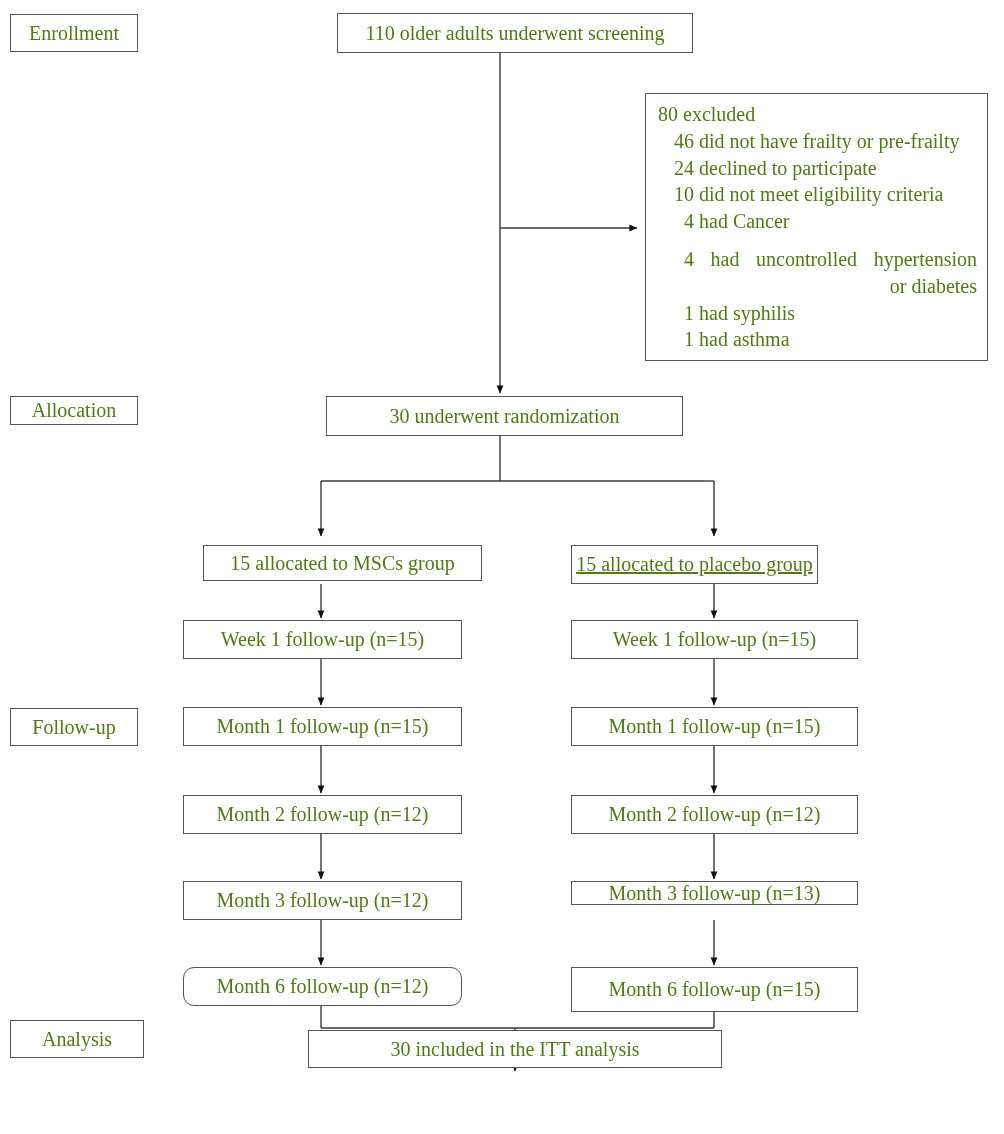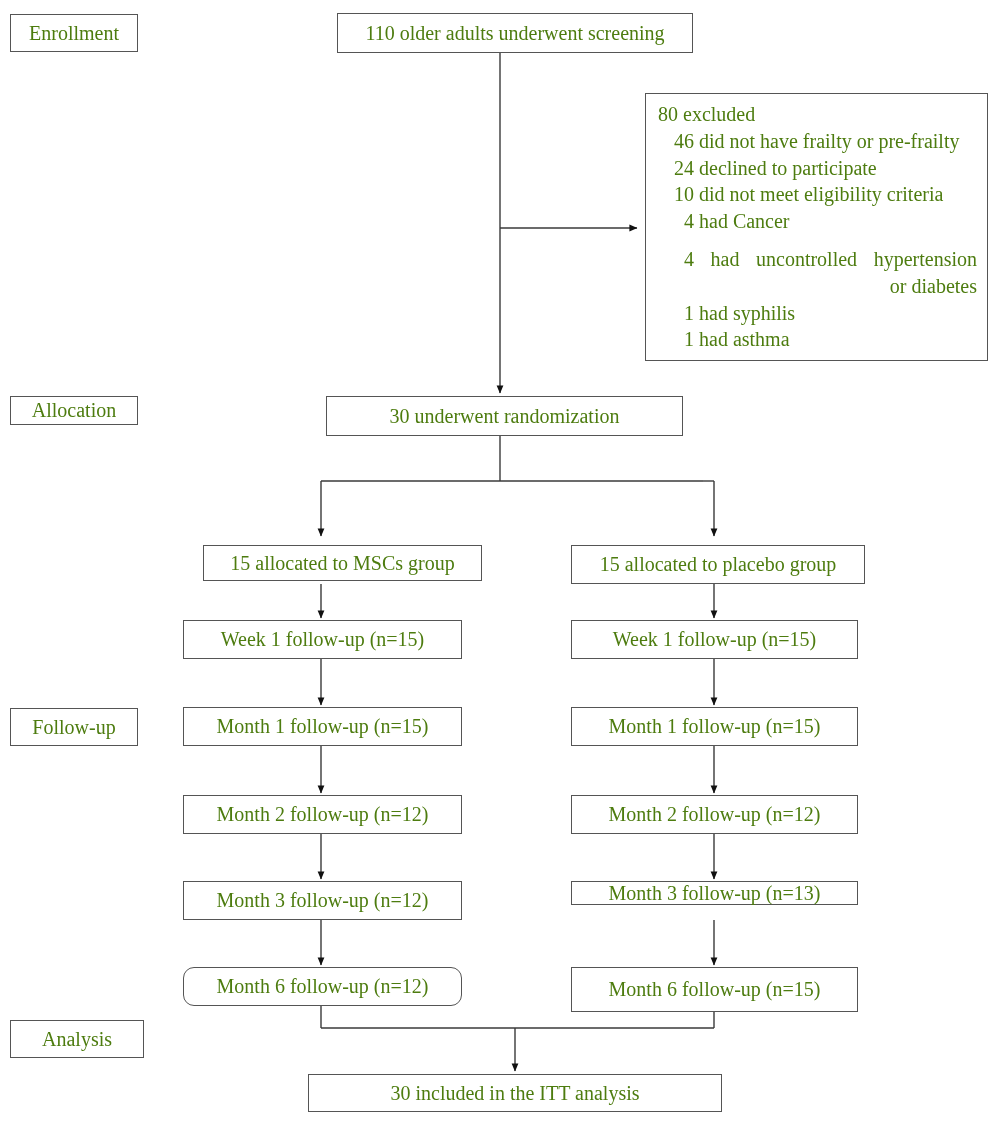--- a/index.html
+++ b/index.html
@@ -148,21 +148,21 @@
   </div>
 
   <div class="node center-box flow-box" style="left:326px; top:396px; width:357px; height:40px;">
     <span>30 underwent randomization</span>
   </div>
 
   <div class="node center-box flow-box" style="left:183px; top:545px; width:279px; height:36px;margin-left:20px;">
     <span>15 allocated to MSCs group</span>
   </div>
 
-  <div class="node center-box flow-box" style="left:571px; top:545px; width:294px; height:39px;">
+  <div class="node center-box flow-box" style="left:571px; top:545px; width:247px; height:39px;text-decoration:underline;">
     <span>15 allocated to placebo group</span>
   </div>
 
   <div class="node center-box flow-box" style="left:183px; top:620px; width:279px; height:39px;">
     <span>Week 1 follow-up (n=15)</span>
   </div>
   <div class="node center-box flow-box" style="left:183px; top:707px; width:279px; height:39px;">
     <span>Month 1 follow-up (n=15)</span>
   </div>
   <div class="node center-box flow-box" style="left:183px; top:795px; width:279px; height:39px;">
@@ -184,17 +184,17 @@
   <div class="node center-box flow-box" style="left:571px; top:795px; width:287px; height:39px;">
     <span>Month 2 follow-up (n=12)</span>
   </div>
   <div class="node center-box flow-box" style="left:571px; top:881px; width:287px; height:24px;">
     <span>Month 3 follow-up (n=13)</span>
   </div>
   <div class="node center-box flow-box" style="left:571px; top:967px; width:287px; height:45px;">
     <span>Month 6 follow-up (n=15)</span>
   </div>
 
-  <div class="node center-box flow-box" style="left:308px; top:1074px; width:414px; height:38px;">
+  <div class="node center-box flow-box" style="left:308px; top:1030px; width:414px; height:38px;">
     <span>30 included in the ITT analysis</span>
   </div>
 
 </div>
 
 </body></html>

